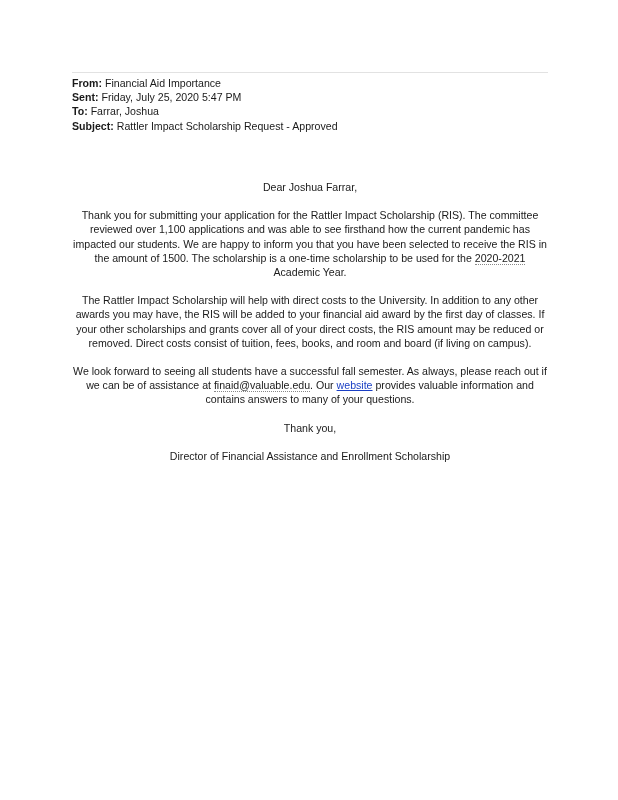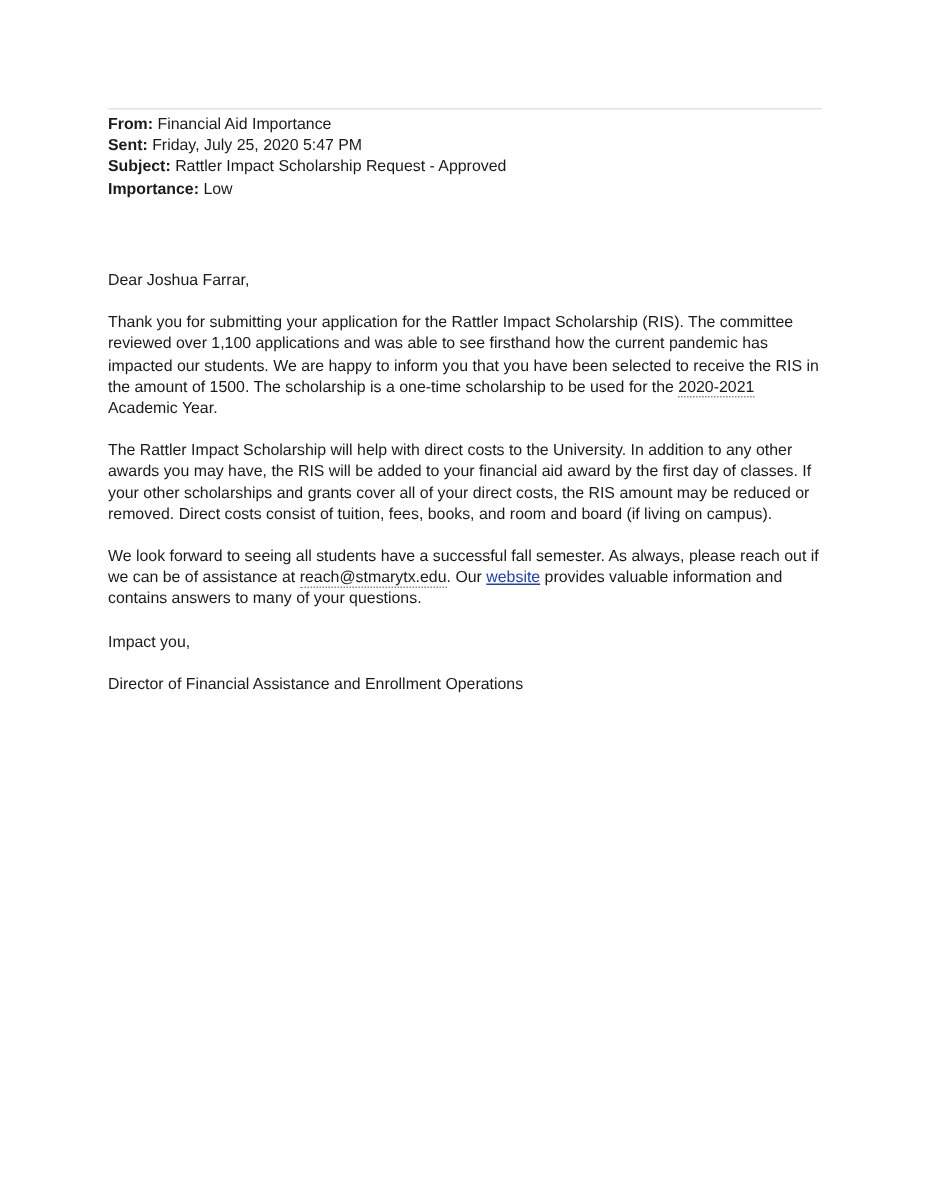--- a/index.html
+++ b/index.html
@@ -3,21 +3,21 @@
   <meta charset="utf-8">
   <style>
     html, body { margin: 0; padding: 0; background: #ffffff; }
     body { width: 618px; height: 800px; position: relative; overflow: hidden;
            font-family: "Liberation Sans", sans-serif; color: #1a1a1a; }
     .page { position: absolute; left: 72px; top: 0; width: 476px; }
     .sep { position: absolute; left: 0; top: 72px; width: 476px; height: 1px; background: #e2e2e2; }
     .header { position: absolute; left: 0; top: 76px; font-size: 10.6px; line-height: 14.2px; }
     .header .row { white-space: nowrap; }
     .header b { font-weight: bold; }
-    .body { position: absolute; left: 0; top: 180px; width: 476px; font-size: 10.6px; line-height: 14.2px; }
+    .body { position: absolute; left: 0; top: 180px; width: 476px; font-size: 10.6px; line-height: 14.2px; text-align: center; }
     .body p { margin: 0 0 14px 0; }
     .greet { margin-bottom: 14px; }
     .dotted { border-bottom: 1px dotted #888; margin-top: 23px; }
     a.link { color: #1a3fc4; text-decoration: underline; }
     .sig p { margin: 0 0 14px 0; }
   </style>
 </head>
 <body>
 
 <div class="page">
@@ -26,32 +26,32 @@
   <div class="header">
     <div class="row">
       <b>From:</b>
       <span>Financial Aid Importance</span>
     </div>
     <div class="row">
       <b>Sent:</b>
       <span>Friday, July 25, 2020 5:47 PM</span>
     </div>
     <div class="row">
+      <b>To:</b>
+      <span>Farrar, Joshua</span>
+    </div>
+    <div class="row">
       <b>Subject:</b>
       <span>Rattler Impact Scholarship Request - Approved</span>
-    </div>
-    <div class="row">
-      <b>Importance:</b>
-      <span>Low</span>
     </div>
   </div>
 
   <div class="body">
     <p class="greet">Dear Joshua Farrar,</p>
     <p><span>Thank you for submitting your application for the Rattler Impact Scholarship (RIS). The committee reviewed over 1,100 applications and was able to see firsthand how the current pandemic has impacted our students. We are happy to inform you that you have been selected to receive the RIS in the amount of 1500. The scholarship is a one-time scholarship to be used for the </span><span class="dotted">2020-2021</span><span> Academic Year.</span></p>
     <p>The Rattler Impact Scholarship will help with direct costs to the University. In addition to any other awards you may have, the RIS will be added to your financial aid award by the first day of classes. If your other scholarships and grants cover all of your direct costs, the RIS amount may be reduced or removed. Direct costs consist of tuition, fees, books, and room and board (if living on campus).</p>
-    <p><span>We look forward to seeing all students have a successful fall semester. As always, please reach out if we can be of assistance at </span><span class="dotted">reach@stmarytx.edu</span><span>. Our </span><a class="link" href="#">website</a><span> provides valuable information and contains answers to many of your questions.</span></p>
+    <p><span>We look forward to seeing all students have a successful fall semester. As always, please reach out if we can be of assistance at </span><span class="dotted">finaid@valuable.edu</span><span>. Our </span><a class="link" href="#">website</a><span> provides valuable information and contains answers to many of your questions.</span></p>
     <div class="sig">
-      <p>Impact you,</p>
-      <p>Director of Financial Assistance and Enrollment Operations</p>
+      <p>Thank you,</p>
+      <p>Director of Financial Assistance and Enrollment Scholarship</p>
     </div>
   </div>
 </div>
 
 </body></html>

